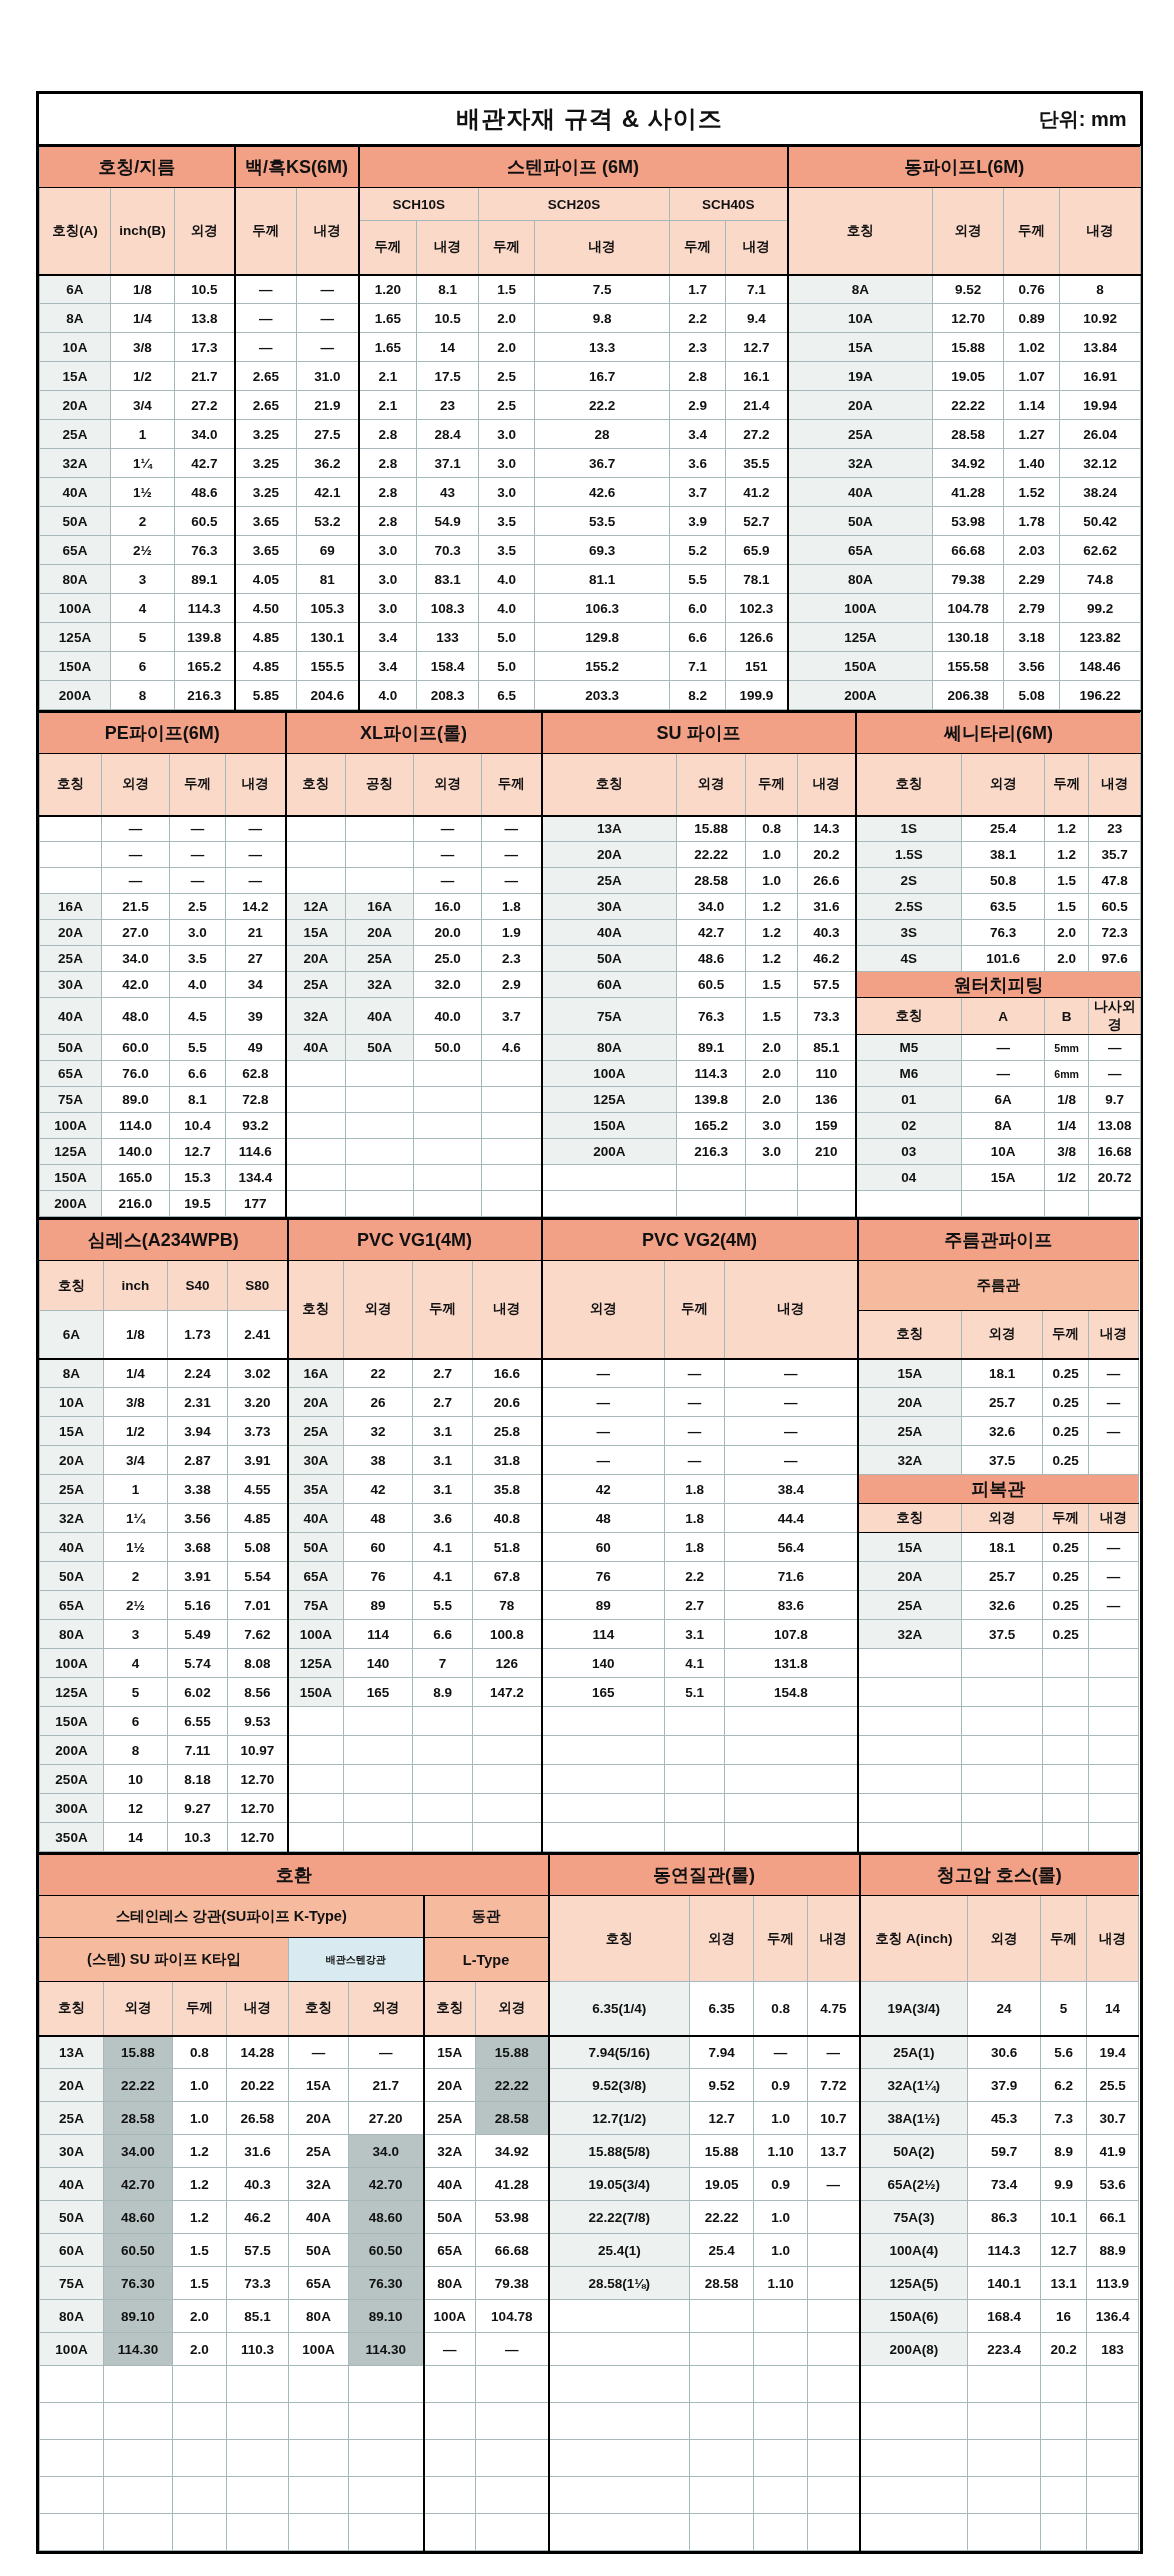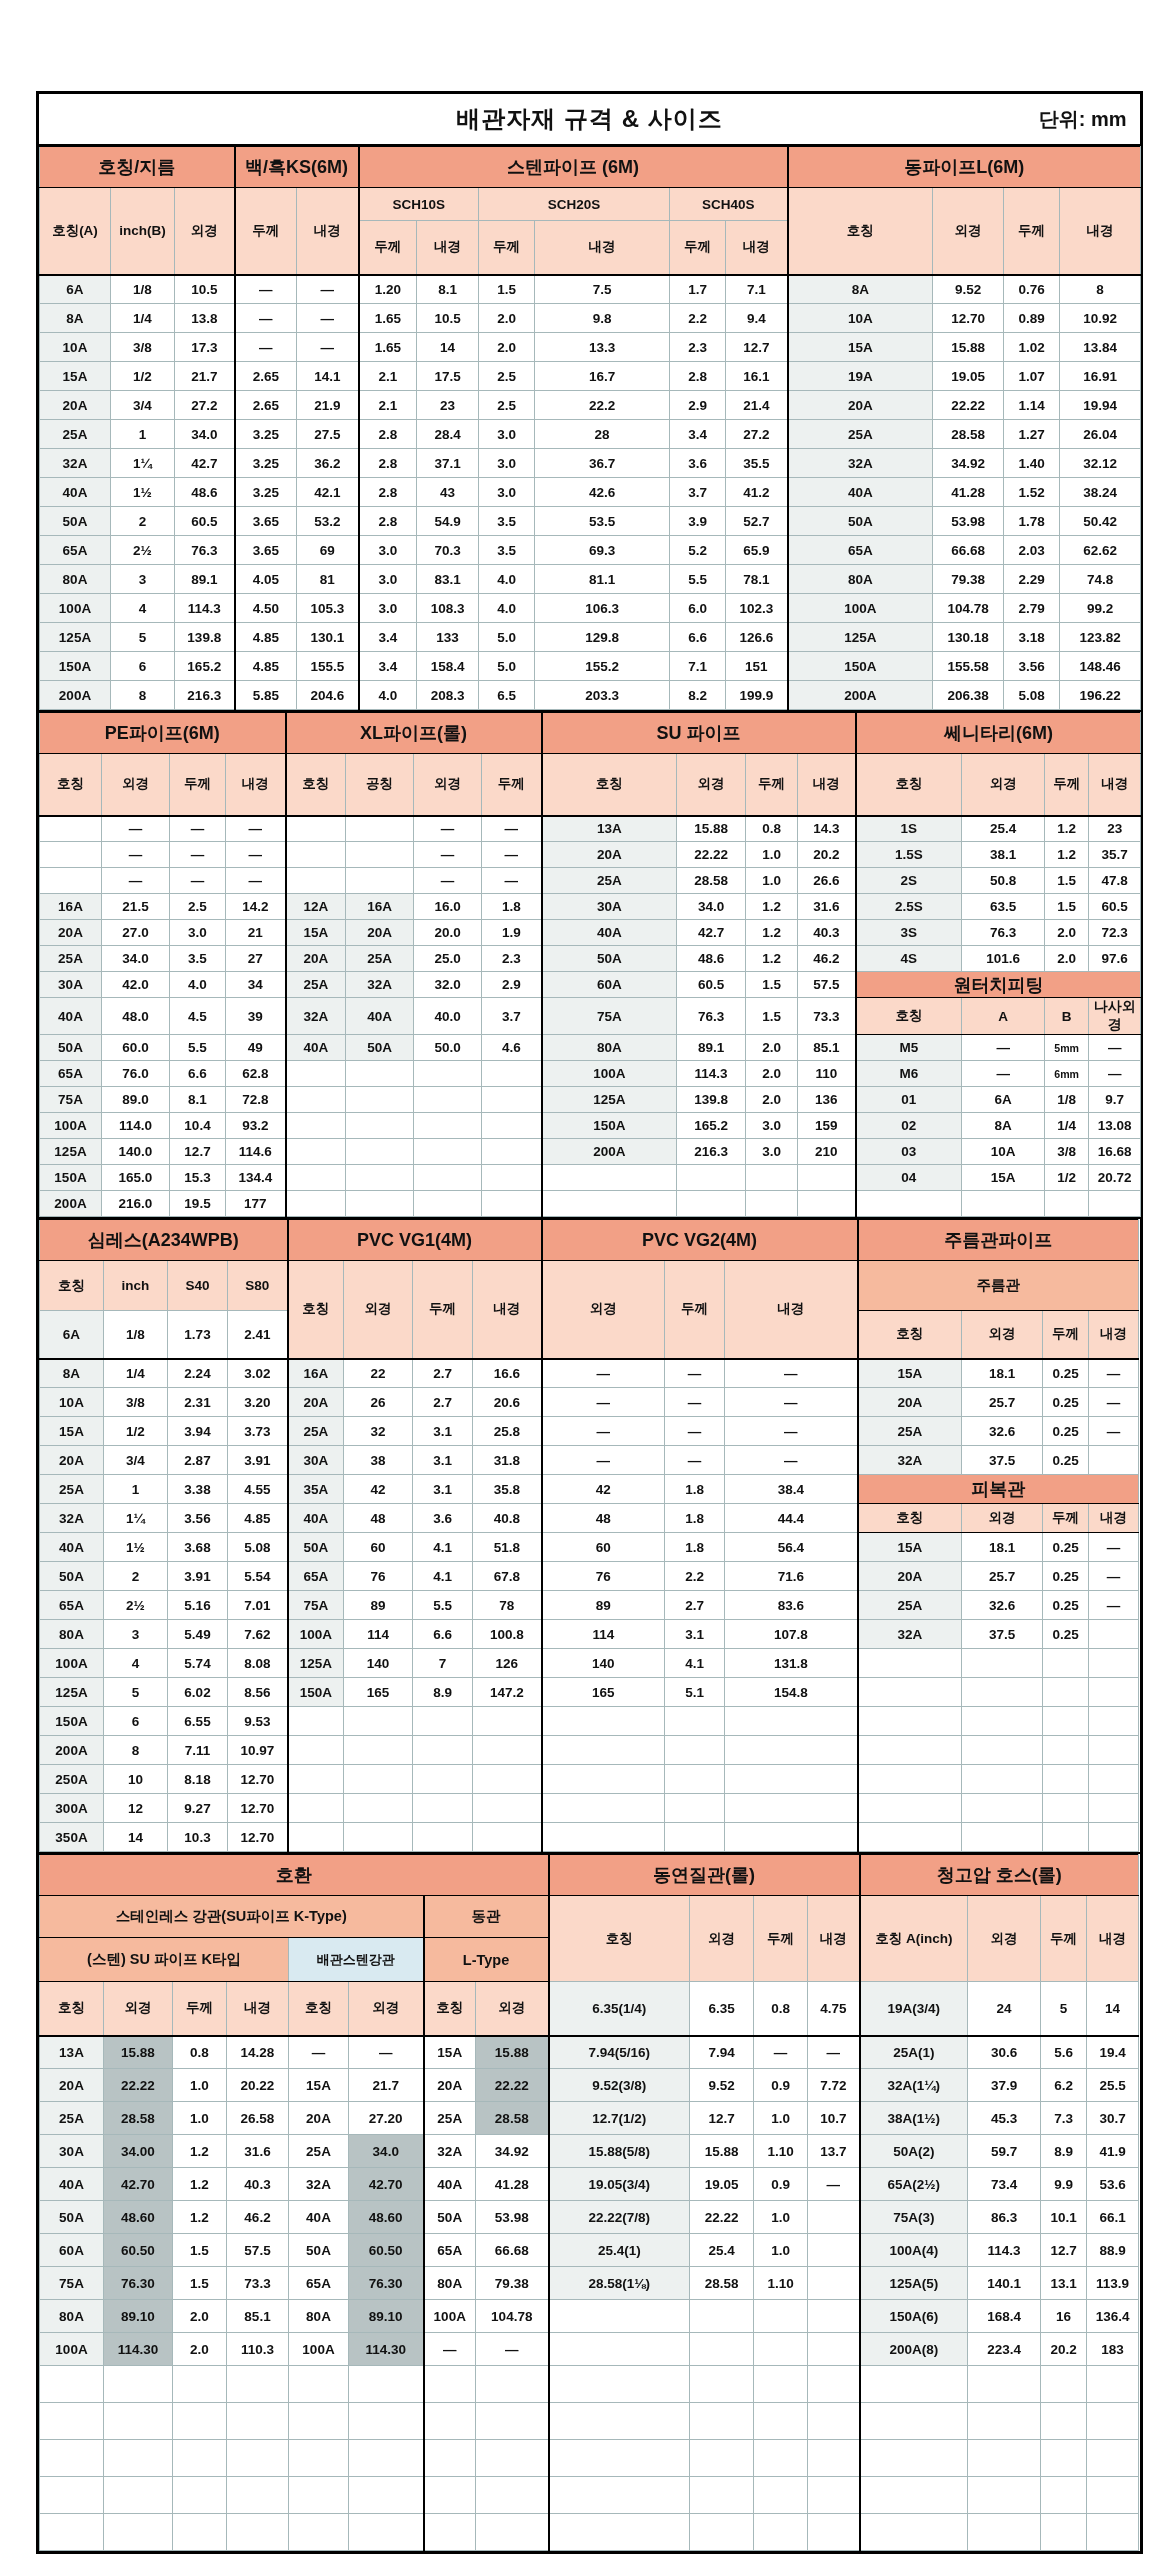--- a/index.html
+++ b/index.html
@@ -14,21 +14,21 @@
   .unit { position:absolute; right:13.5px; top:0; bottom:0; display:flex; align-items:center; font-size:20px; }
   .band { border-top:2.9px solid #000; }
   table { border-collapse:collapse; table-layout:fixed; width:1099px; }
   td,th {
     border:1px solid #a6b8ba; text-align:center; vertical-align:middle;
     font-size:13.5px; font-weight:700; padding:0 1.9px; overflow:hidden; background:#fff;
   }
   thead { border-bottom:2.9px solid #000; }
   .sh   { background:#f2a086; font-size:18px; border-top:1.9px solid #000; border-bottom:1.9px solid #000; }
   .h2   { background:#f6ba9e; font-size:14.5px; border-bottom:1.9px solid #000; }
-  .blue { background:#d9eaf1; font-size:13px; border-bottom:1.9px solid #000;margin-left:36px; }
+  .blue { background:#d9eaf1; font-size:10px; border-bottom:1.9px solid #000;margin-left:36px; }
   .ch   { background:#fbd9c9; font-size:13.5px; }
   .nm   { background:#edf1f0; }
   .gy   { background:#b8c3c4; }
   .sm   { font-size:10.6px; }
   .chs  { font-size:14px; }
   .bR   { border-right:2.9px solid #000 !important; }
   .tbB  { border-bottom:2.9px solid #000; }
   tbody td.ch { border-bottom:1.9px solid #000; }
   .band1 tbody td { height:29px; }
   .band2 tbody td { height:26px; }
@@ -157,21 +157,21 @@
             <td class="nm">15A</td>
             <td>15.88</td>
             <td>1.02</td>
             <td>13.84</td>
           </tr>
           <tr>
             <td class="nm">15A</td>
             <td>1/2</td>
             <td class="bR">21.7</td>
             <td>2.65</td>
-            <td class="bR">14.1</td>
+            <td class="bR">31.0</td>
             <td>2.1</td>
             <td>17.5</td>
             <td>2.5</td>
             <td>16.7</td>
             <td>2.8</td>
             <td class="bR">16.1</td>
             <td class="nm">19A</td>
             <td>19.05</td>
             <td>1.07</td>
             <td>16.91</td>

